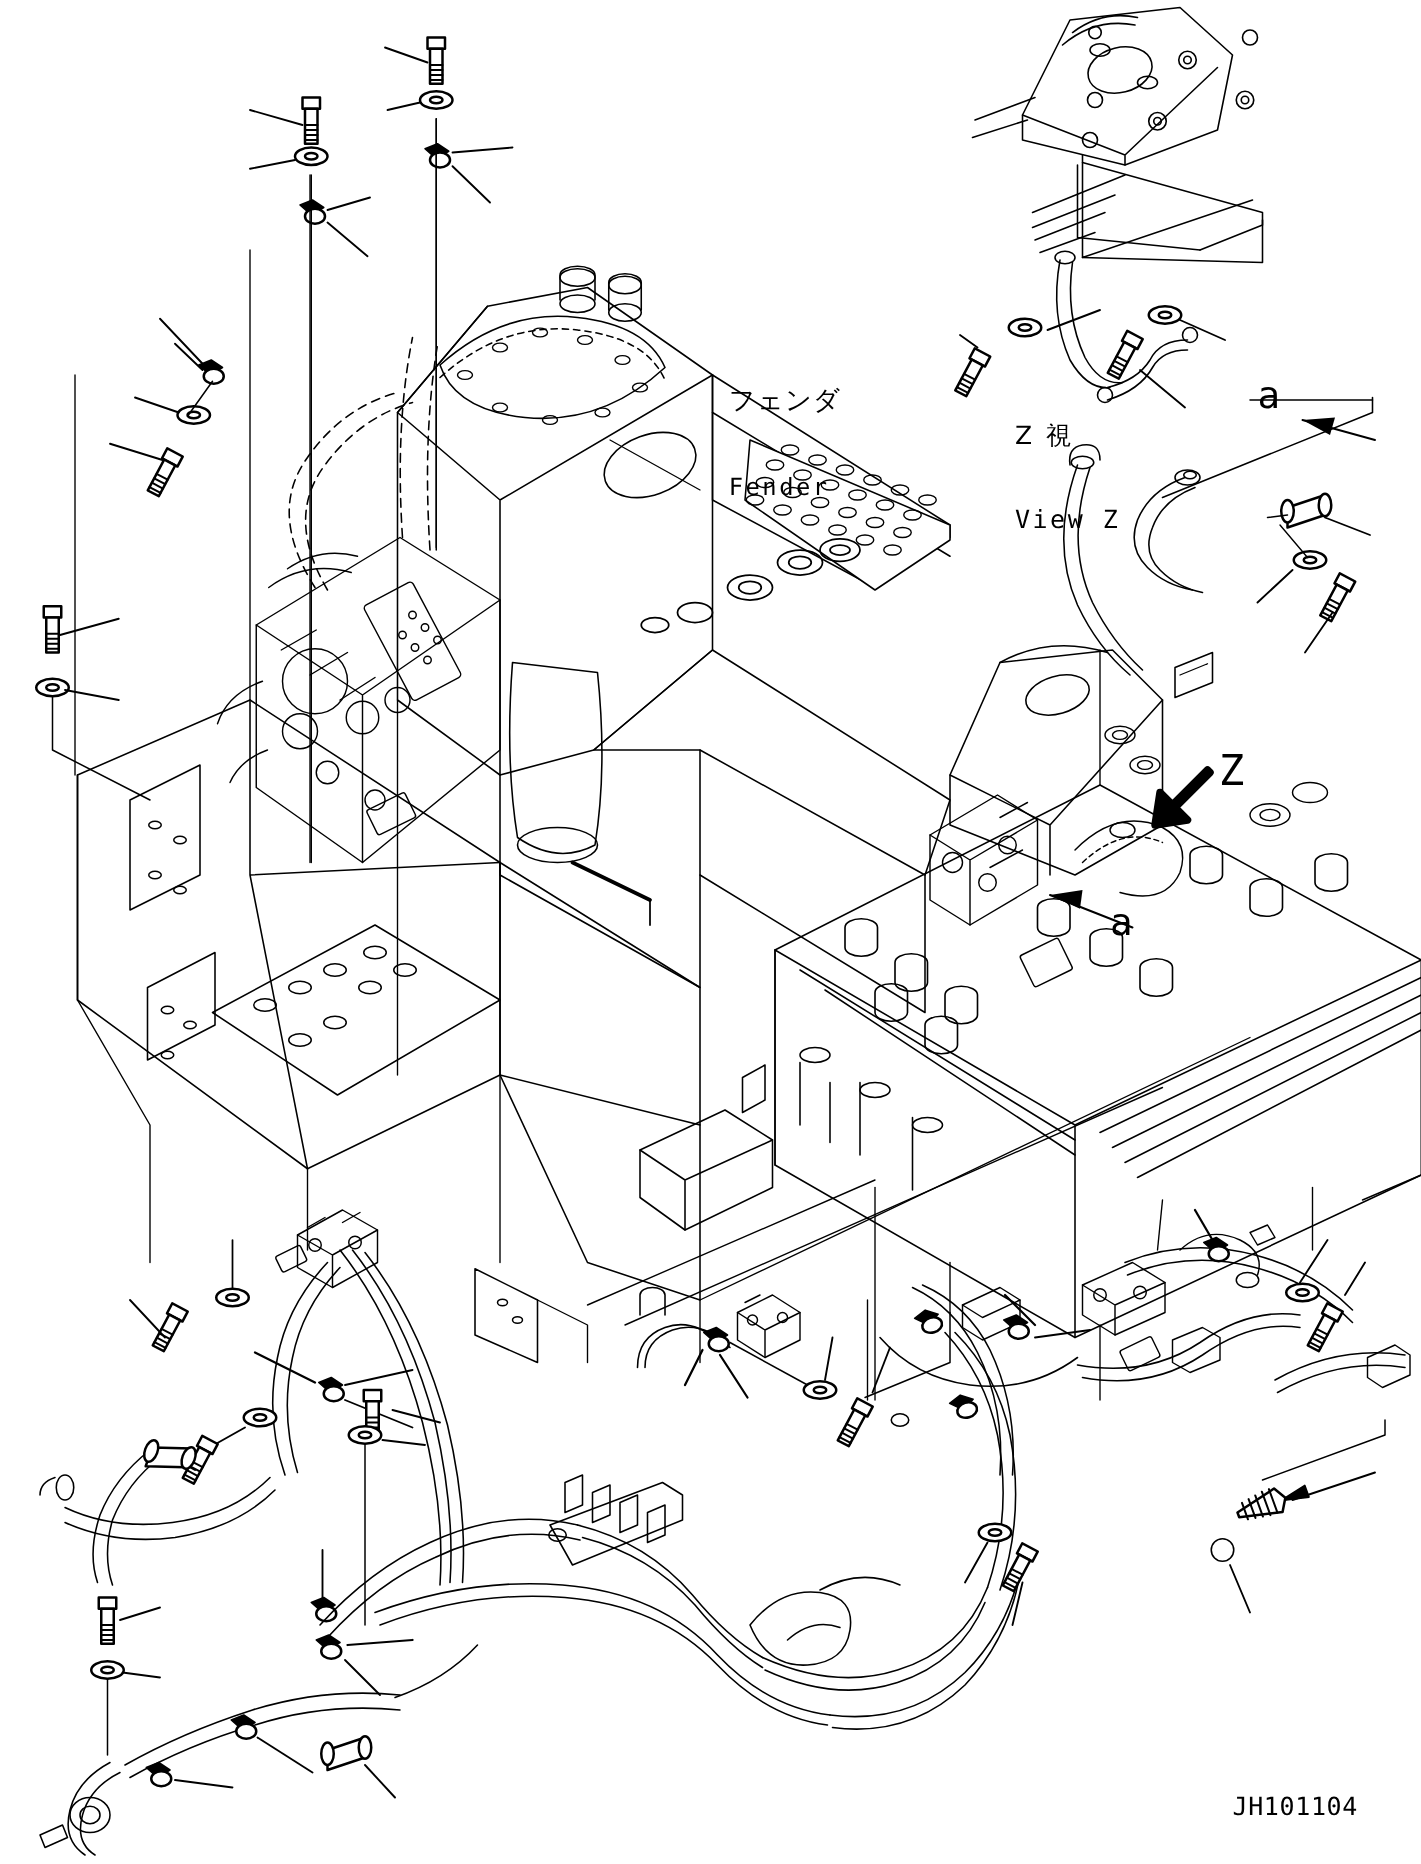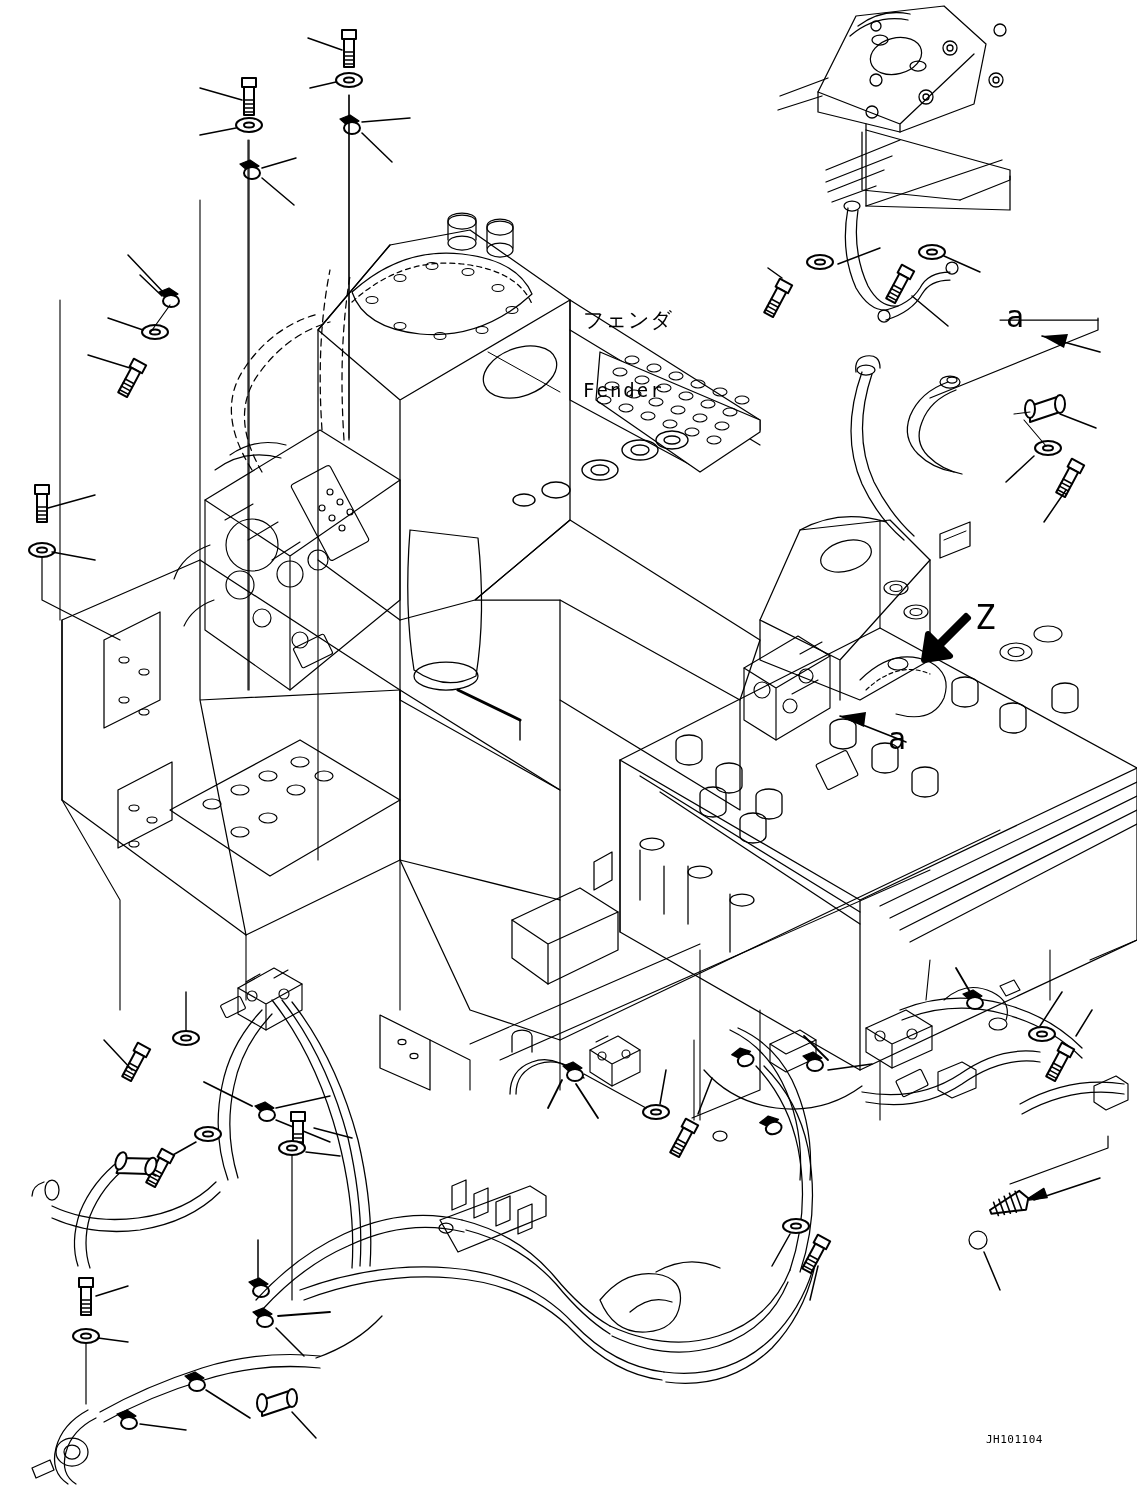--- a/index.html
+++ b/index.html
@@ -13,21 +13,21 @@
   .lbl-en{font-family:"DejaVu Sans Mono","Liberation Mono",monospace;letter-spacing:1px;}
   #fender-label{left:583px;top:262px;font-size:21px;}
   #fender-label .l1{font-size:21px;letter-spacing:1px;text-align:right;}
   #fender-label .l2{font-size:19px;letter-spacing:2px;}
   #viewz-label{left:812px;top:292px;font-size:20px;}
   #viewz-label .l1{letter-spacing:11px;}
   #viewz-label .l2{letter-spacing:2px;}
   #callout-a-right{left:1006px;top:300px;font-size:30px;font-family:"DejaVu Sans Mono",monospace;}
   #callout-a-mid{left:888px;top:722px;font-size:30px;font-family:"DejaVu Sans Mono",monospace;}
   #callout-z-mid{left:975px;top:598px;font-size:34px;font-family:"DejaVu Sans Mono",monospace;}
-  #drawing-no{left:986px;top:1434px;font-size:11px;font-family:"DejaVu Sans Mono",monospace;letter-spacing:0.5px;}
+  #drawing-no{left:986px;top:1434px;font-size:20px;font-family:"DejaVu Sans Mono",monospace;letter-spacing:0.5px;}
 </style>
 </head>
 <body>
 
 <div id="sheet">
 
   <svg class="layer" viewBox="0 0 1137 1491">
     <defs>
       <g id="boltV">
         <rect x="-7" y="0" width="14" height="9" fill="#fff" stroke="#000" stroke-width="2"></rect>
@@ -671,20 +671,24 @@
         <path d="M968 618 l-28 28 l10 10 l-26 4 l4 -26 l10 10 l28 -28 Z" fill="#000" stroke="#000" stroke-width="6" stroke-linejoin="round"></path>
       </g>
     </g>
   </svg>
 
   <div class="lbl" id="fender-label">
     <div class="l1 lbl-jp">フェンダ</div>
     <div class="l2 lbl-en">Fender</div>
   </div>
 
+  <div class="lbl" id="viewz-label">
+    <div class="l1 lbl-jp"><span>Z</span><span>視</span></div>
+    <div class="l2 lbl-en">View Z</div>
+  </div>
 
   <div class="lbl" id="callout-a-right">a</div>
   <div class="lbl" id="callout-a-mid">a</div>
   <div class="lbl" id="callout-z-mid">Z</div>
 
   <div class="lbl" id="drawing-no">JH101104</div>
 
 </div>
 
 </body></html>

